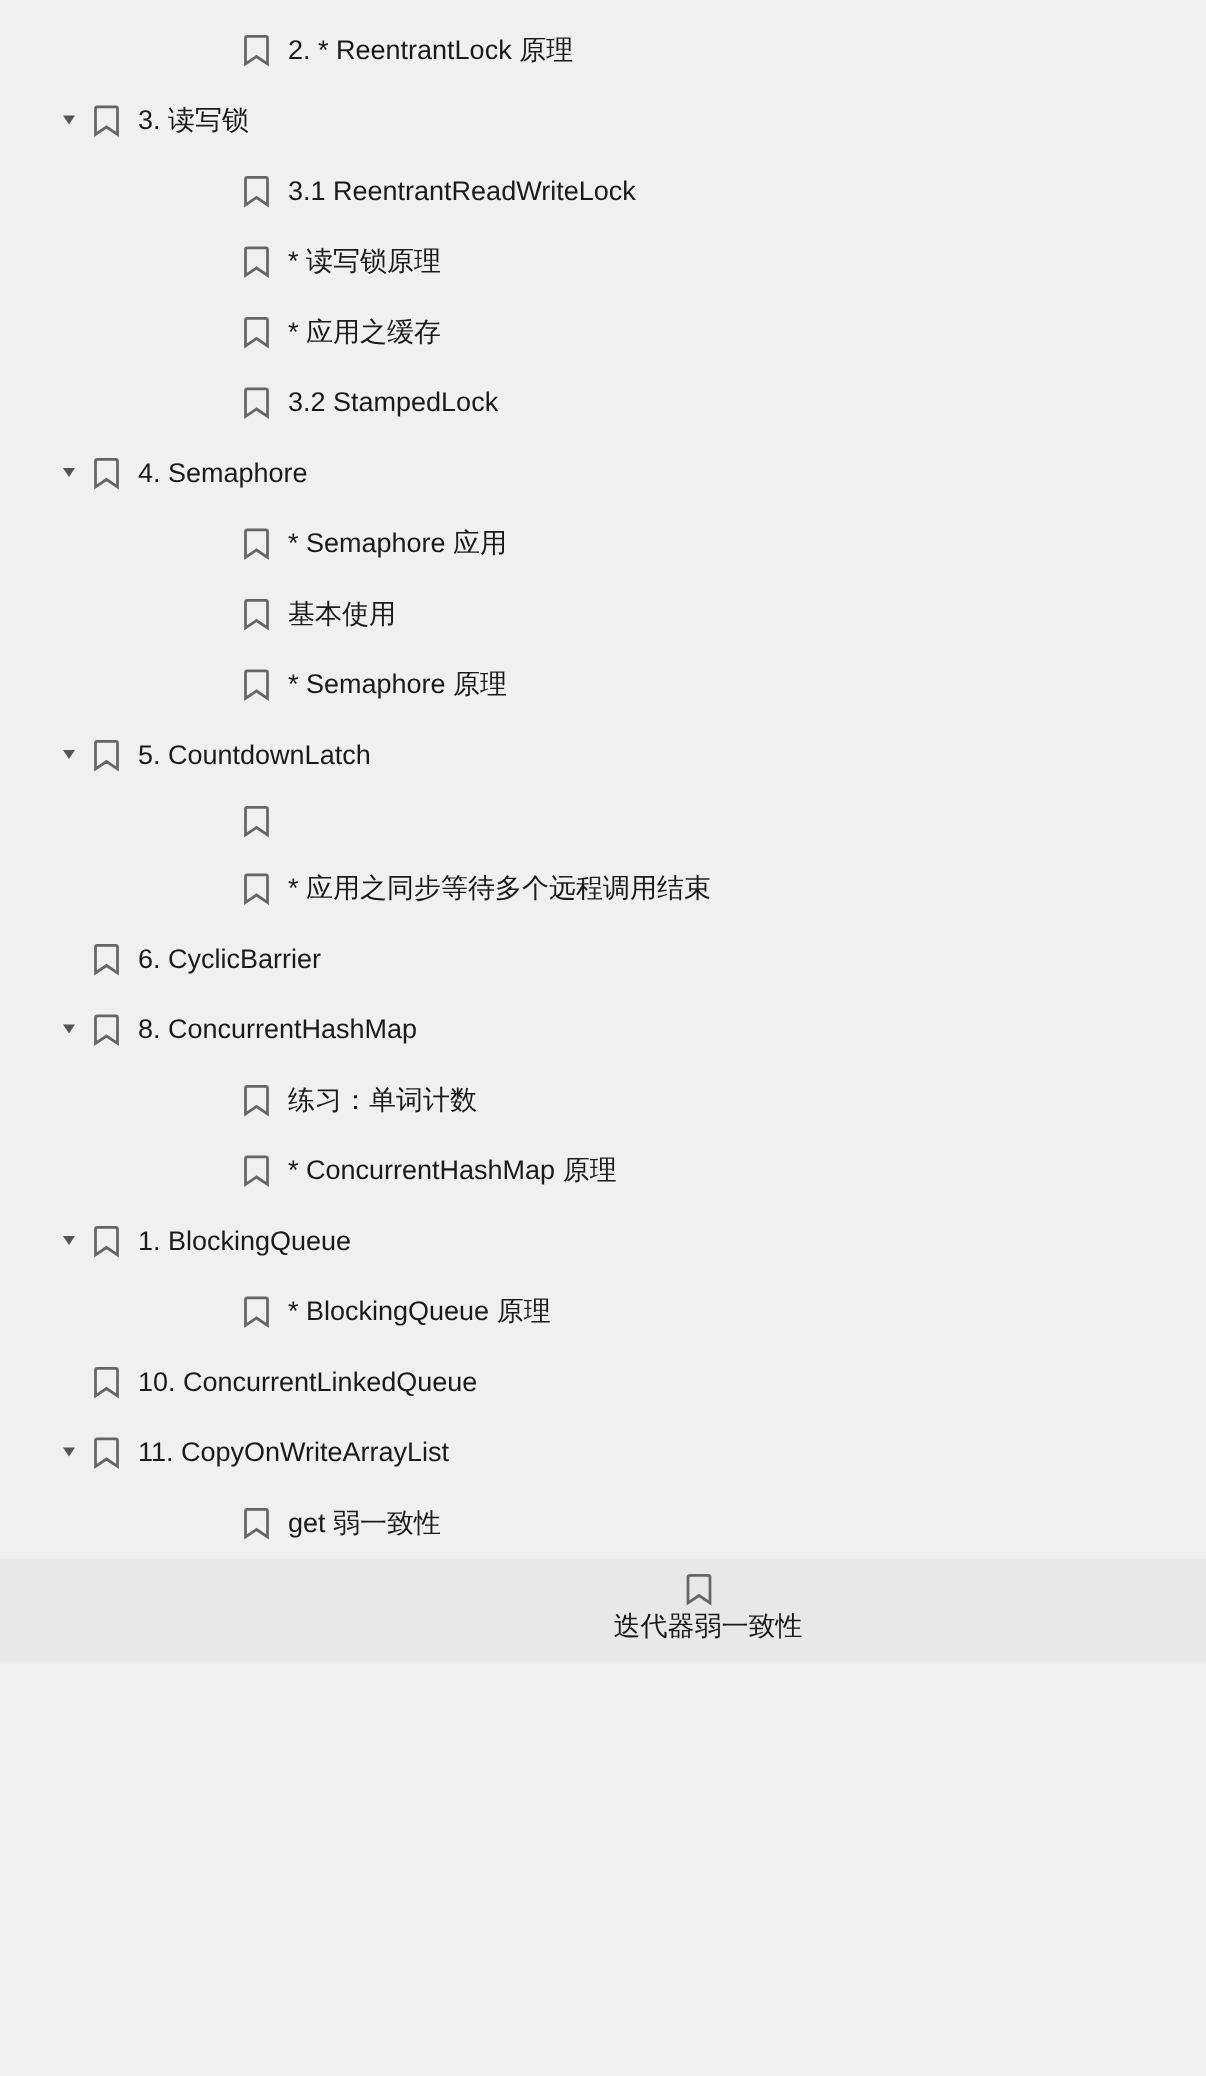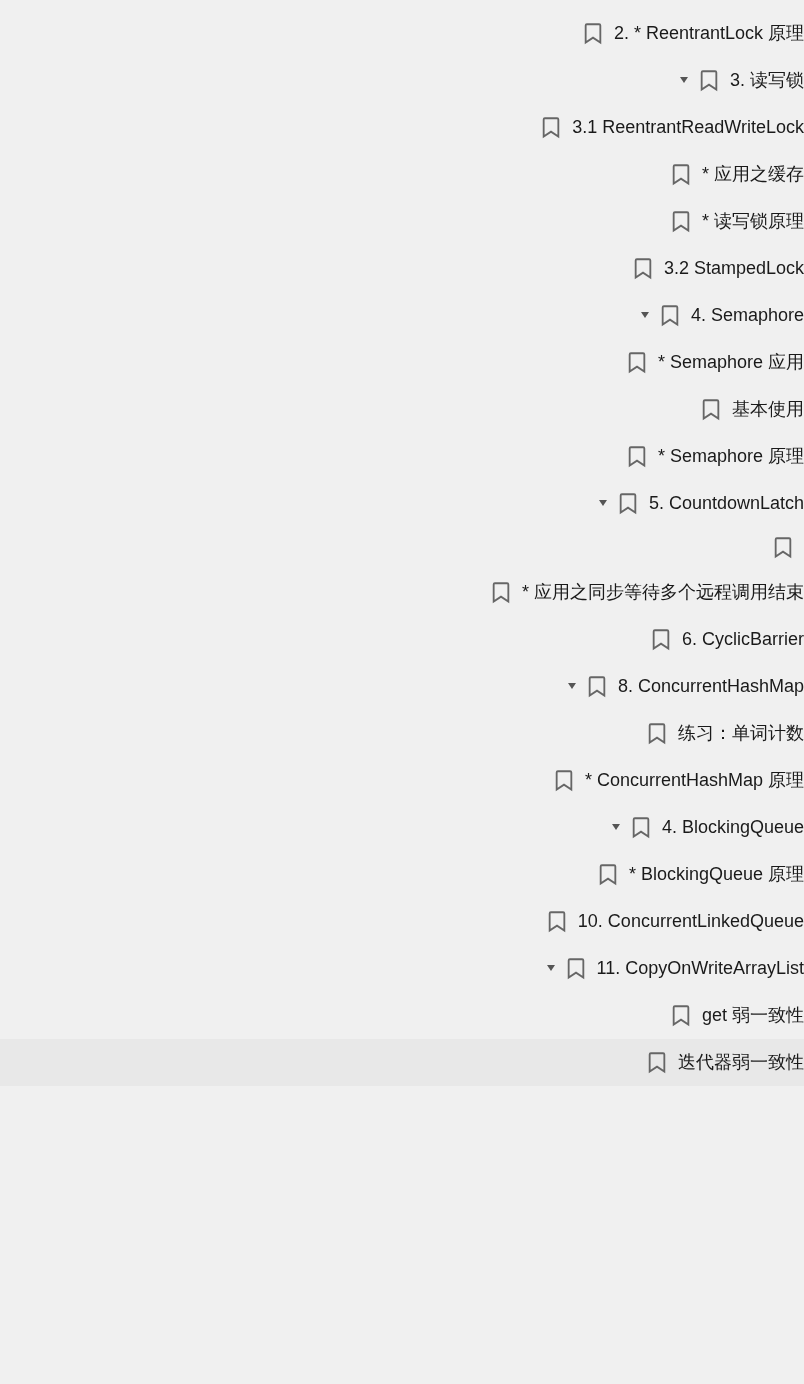--- a/index.html
+++ b/index.html
@@ -22,21 +22,20 @@
       background-color: #f0f0f0;
     }
 
     .tree-item {
       display: flex;
       align-items: center;
       padding: 10px 0;
       line-height: 1.5;
       cursor: pointer;
       position: relative;
-      justify-content: flex-end;
     }
 
     
     .level-1 {
       padding-left: 40px;
     }
 
     
     .level-2 {
       padding-left: 140px;
@@ -68,20 +67,21 @@
 
     .item-label {
       font-size: 18px;
       color: #1a1a1a;
       font-weight: 400;
     }
 
     
     .tree-item.highlighted {
       background-color: #e8e8e8;
+      flex-direction: column;
     }
 
     .spacer {
       display: inline-block;
       width: 22px;
       flex-shrink: 0;
     }
   </style>
 </head>
 <body>
@@ -108,34 +108,34 @@
       <span class="bookmark-icon"><svg viewBox="0 0 14 18" fill="none" xmlns="http://www.w3.org/2000/svg">
       <path d="M2 1h10a1 1 0 0 1 1 1v14l-6-4-6 4V2a1 1 0 0 1 1-1z" stroke="#666" stroke-width="1.5" fill="none"></path>
     </svg></span>
       <span class="item-label">3.1 ReentrantReadWriteLock</span>
     </div>
     <div class="tree-item level-2">
       <span class="spacer"></span>
       <span class="bookmark-icon"><svg viewBox="0 0 14 18" fill="none" xmlns="http://www.w3.org/2000/svg">
       <path d="M2 1h10a1 1 0 0 1 1 1v14l-6-4-6 4V2a1 1 0 0 1 1-1z" stroke="#666" stroke-width="1.5" fill="none"></path>
     </svg></span>
+      <span class="item-label">* 读写锁原理</span>
+    </div>
+    <div class="tree-item level-2">
+      <span class="spacer"></span>
+      <span class="bookmark-icon"><svg viewBox="0 0 14 18" fill="none" xmlns="http://www.w3.org/2000/svg">
+      <path d="M2 1h10a1 1 0 0 1 1 1v14l-6-4-6 4V2a1 1 0 0 1 1-1z" stroke="#666" stroke-width="1.5" fill="none"></path>
+    </svg></span>
       <span class="item-label">* 应用之缓存</span>
     </div>
     <div class="tree-item level-2">
       <span class="spacer"></span>
       <span class="bookmark-icon"><svg viewBox="0 0 14 18" fill="none" xmlns="http://www.w3.org/2000/svg">
       <path d="M2 1h10a1 1 0 0 1 1 1v14l-6-4-6 4V2a1 1 0 0 1 1-1z" stroke="#666" stroke-width="1.5" fill="none"></path>
     </svg></span>
-      <span class="item-label">* 读写锁原理</span>
-    </div>
-    <div class="tree-item level-2">
-      <span class="spacer"></span>
-      <span class="bookmark-icon"><svg viewBox="0 0 14 18" fill="none" xmlns="http://www.w3.org/2000/svg">
-      <path d="M2 1h10a1 1 0 0 1 1 1v14l-6-4-6 4V2a1 1 0 0 1 1-1z" stroke="#666" stroke-width="1.5" fill="none"></path>
-    </svg></span>
       <span class="item-label">3.2 StampedLock</span>
     </div>
     <div class="tree-item level-1">
       <span class="collapse-arrow"><svg width="12" height="12" viewBox="0 0 12 12" fill="none" xmlns="http://www.w3.org/2000/svg">
       <polygon points="2,3 10,3 6,9" fill="#555"></polygon>
     </svg></span>
       <span class="bookmark-icon"><svg viewBox="0 0 14 18" fill="none" xmlns="http://www.w3.org/2000/svg">
       <path d="M2 1h10a1 1 0 0 1 1 1v14l-6-4-6 4V2a1 1 0 0 1 1-1z" stroke="#666" stroke-width="1.5" fill="none"></path>
     </svg></span>
       <span class="item-label">4. Semaphore</span>
@@ -213,21 +213,21 @@
     </svg></span>
       <span class="item-label">* ConcurrentHashMap 原理</span>
     </div>
     <div class="tree-item level-1">
       <span class="collapse-arrow"><svg width="12" height="12" viewBox="0 0 12 12" fill="none" xmlns="http://www.w3.org/2000/svg">
       <polygon points="2,3 10,3 6,9" fill="#555"></polygon>
     </svg></span>
       <span class="bookmark-icon"><svg viewBox="0 0 14 18" fill="none" xmlns="http://www.w3.org/2000/svg">
       <path d="M2 1h10a1 1 0 0 1 1 1v14l-6-4-6 4V2a1 1 0 0 1 1-1z" stroke="#666" stroke-width="1.5" fill="none"></path>
     </svg></span>
-      <span class="item-label">4. BlockingQueue</span>
+      <span class="item-label">1. BlockingQueue</span>
     </div>
     <div class="tree-item level-2">
       <span class="spacer"></span>
       <span class="bookmark-icon"><svg viewBox="0 0 14 18" fill="none" xmlns="http://www.w3.org/2000/svg">
       <path d="M2 1h10a1 1 0 0 1 1 1v14l-6-4-6 4V2a1 1 0 0 1 1-1z" stroke="#666" stroke-width="1.5" fill="none"></path>
     </svg></span>
       <span class="item-label">* BlockingQueue 原理</span>
     </div>
     <div class="tree-item level-1">
       <span class="spacer"></span>

